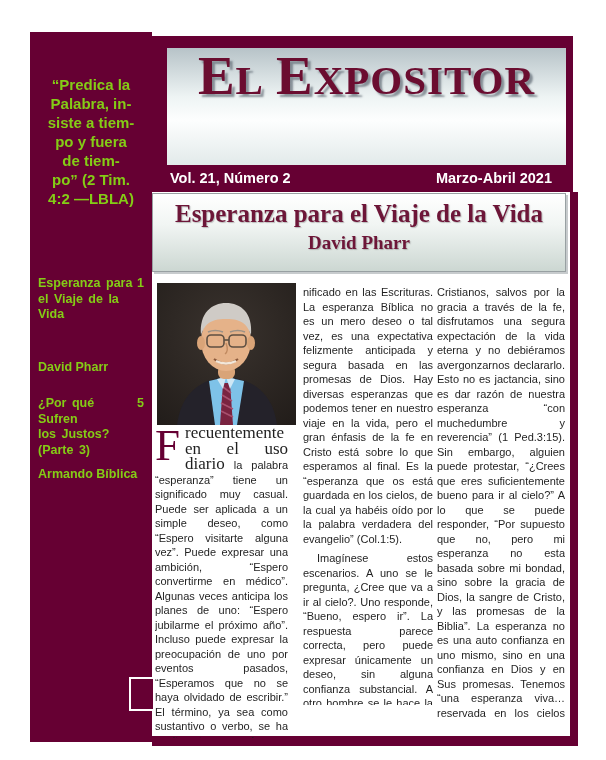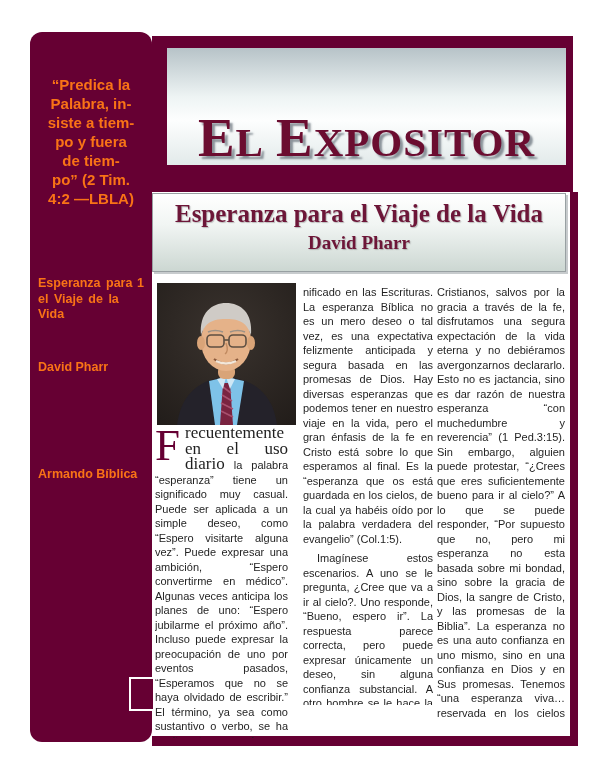--- a/index.html
+++ b/index.html
@@ -1,39 +1,39 @@
 <!DOCTYPE html>
 <html><head>
 <meta charset="utf-8">
 <style>
   html,body{margin:0;padding:0;background:#ffffff;}
   .page{position:relative;width:606px;height:760px;background:#ffffff;overflow:hidden;
         font-family:"Liberation Sans",sans-serif;}
 
   
   .sidebar{position:absolute;left:30px;top:32px;width:122px;height:710px;
-           background:var(--maroon);color:#f97316;border-radius:12px;}
+           background:var(--maroon);color:#84cc16;}
   .quote{margin-top:43px;padding:0 6px;text-align:center;font-weight:bold;
          font-size:15px;line-height:19px;white-space:pre-line;}
   .toc-item{position:absolute;left:8px;right:7px;}
   .toc-item1{top:244px;}
   .toc-item2{top:364px;}
   .toc-title{font-size:12.5px;font-weight:bold;line-height:15.5px;white-space:pre-line;word-spacing:2px;}
   .toc-page{position:absolute;right:1px;top:0;font-size:12.5px;font-weight:bold;}
   .toc-author{position:absolute;left:8px;font-size:12.5px;font-weight:bold;}
   .toc-author1{top:328px;}
   .toc-author2{top:435px;}
   .sidebar-square{position:absolute;right:-3px;top:645px;width:22px;height:30px;
                   border:2px solid #ffffff;background:var(--maroon);}
 
   
   .masthead{position:absolute;left:152px;top:36px;width:421px;height:156px;background:var(--maroon);}
   .masthead-panel{position:absolute;left:8px;top:12px;right:7px;bottom:27px;
                   background:linear-gradient(180deg,#b7c3c8 0%,#eef4f4 42%,#fdfefe 62%,#e2eaea 100%);
-                  display:flex;align-items:flex-end;justify-content:center;margin-left:7px;}
+                  display:flex;align-items:flex-start;justify-content:center;margin-left:7px;}
   .wordmark{font-family:"Liberation Serif",serif;font-weight:bold;color:#6b0d30;
             letter-spacing:1px;text-shadow:3px 3px 2px rgba(95,105,115,0.7);
             line-height:1;white-space:nowrap;}
   .wordmark .cap{font-size:55px;}
   .wordmark .small{font-size:41px;}
   .wordmark .gap{display:inline-block;width:12px;}
   .masthead-bar{position:absolute;left:0;right:0;bottom:3px;height:22px;display:flex;
                 justify-content:space-between;align-items:center;padding:0 21px 0 18px;
                 color:#fff;font-weight:bold;font-size:14.5px;}
 
@@ -82,28 +82,39 @@
 4:2 —LBLA)</div>
 
     <div class="toc-item toc-item1">
       <div class="toc-title">Esperanza para
 el Viaje de la
 Vida</div>
       <div class="toc-page">1</div>
     </div>
     <div class="toc-author toc-author1">David Pharr</div>
 
+    <div class="toc-item toc-item2">
+      <div class="toc-title">¿Por qué
+Sufren
+los Justos?
+(Parte 3)</div>
+      <div class="toc-page">5</div>
+    </div>
     <div class="toc-author toc-author2">Armando Bíblica</div>
 
     <div class="sidebar-square"></div>
   </div>
 
   <div class="masthead">
     <div class="masthead-panel">
       <div class="wordmark"><span class="cap">E</span><span class="small">L</span><span class="gap"></span><span class="cap">E</span><span class="small">XPOSITOR</span></div>
+    </div>
+    <div class="masthead-bar">
+      <span>Vol. 21, Número 2</span>
+      <span>Marzo-Abril 2021</span>
     </div>
   </div>
 
   <div class="article-title-box">
     <div class="article-title">Esperanza para el Viaje de la Vida</div>
     <div class="article-author">David Pharr</div>
   </div>
 
   <div class="right-strip"></div>
   <div class="bottom-strip"></div>

